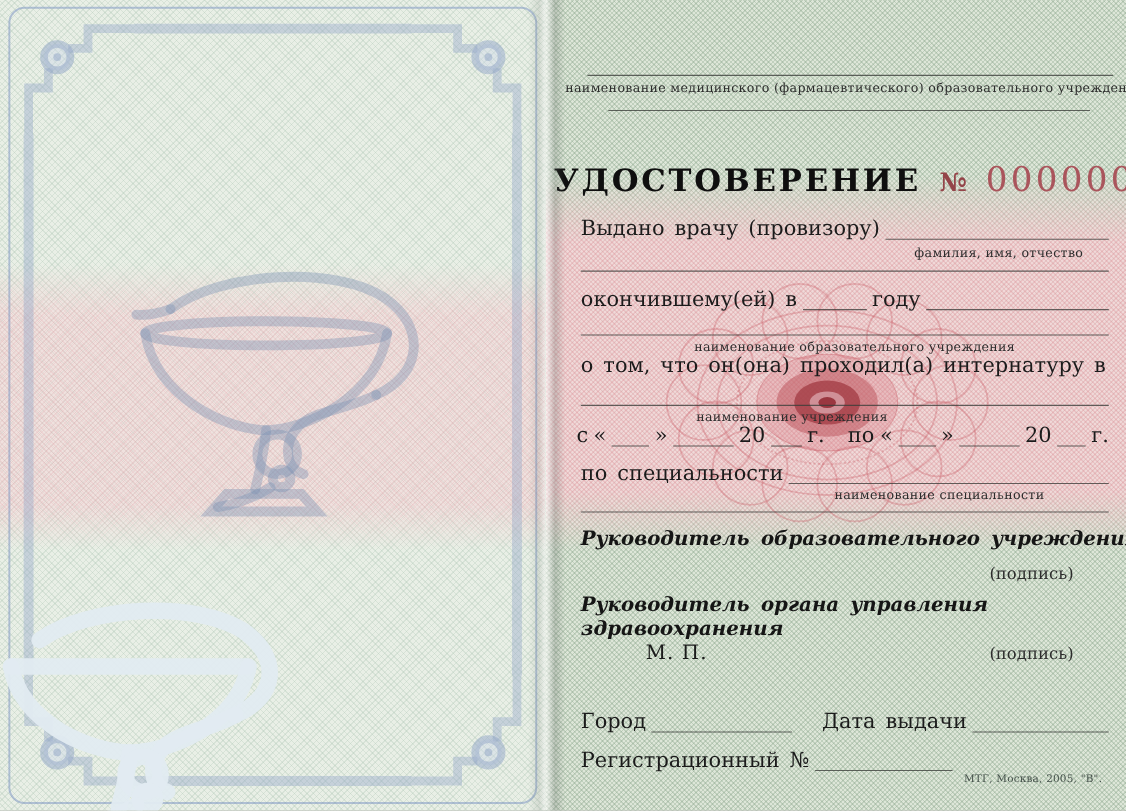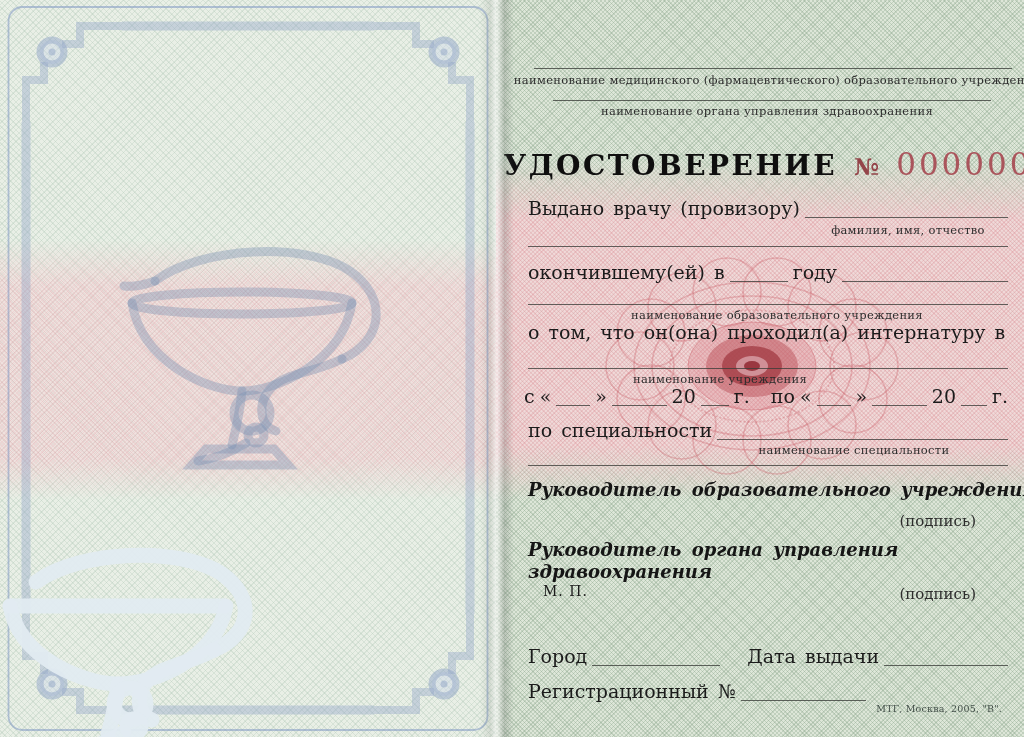--- a/index.html
+++ b/index.html
@@ -44,21 +44,21 @@
   
   .txt { font-size:19px; line-height:1.25; color:#1b1b1b; word-spacing:3px; white-space:nowrap; }
   .row { position:absolute; display:flex; align-items:baseline; gap:5px; }
   .fill { border-bottom:1.6px solid rgba(58,60,56,.78); align-self:flex-end; margin-bottom:3px; height:2px; }
   .grow { flex:1; }
   .w28{width:28px}.w26{width:26px}.w34{width:34px}.w58{width:58px}.w128{width:128px}.w125{width:125px}
   .rule { position:absolute; border-top:1.6px solid rgba(58,60,56,.78); height:0; }
   .cap { position:absolute; transform:translateX(-50%); font-size:11.5px; color:#2c2c2c;
          letter-spacing:.3px; white-space:nowrap; }
   .small { position:absolute; font-size:15px; color:#2c2c2c; white-space:nowrap; }
-  .stamp { position:absolute; font-size:14px; color:#1b1b1b; letter-spacing:1px; white-space:nowrap; }
+  .stamp { position:absolute; font-size:18px; color:#1b1b1b; letter-spacing:1px; white-space:nowrap;margin-left:44px; }
   .sig { position:absolute; font-style:italic; font-weight:700; font-size:18px; color:#151515;
          word-spacing:4px; white-space:nowrap; }
   .title-row { position:absolute; top:146px; left:272px; transform:translateX(-50%);
                display:flex; align-items:baseline; gap:17px; }
   .title-main { font-weight:700; font-size:28px; letter-spacing:2.5px; color:#0f0f0f; white-space:nowrap; }
   .title-no   { font-weight:700; font-size:23px; color:#944449; }
   .title-num  { font-size:31px; color:#aa555c; letter-spacing:3px; }
   .printer { position:absolute; right:22px; top:703px; font-size:9.5px; color:#44504a; letter-spacing:.2px; }
   .mleft8 { margin-left:16px; }
 </style>
@@ -158,21 +158,20 @@
       <ellipse rx="64" ry="44" fill="rgba(214,120,128,.30)" stroke="rgba(201,90,100,.4)"></ellipse>
       <ellipse rx="46" ry="31" fill="rgba(188,84,92,.50)"></ellipse>
       <ellipse rx="30" ry="20" fill="rgba(160,56,64,.72)"></ellipse>
       <ellipse rx="16" ry="10" fill="rgba(212,152,158,.9)"></ellipse>
       <ellipse rx="8" ry="5" fill="rgba(148,46,54,.9)"></ellipse>
     </svg>
 
     <div class="rule" style="left:38px;right:12px;top:68px"></div>
     <div class="cap" style="left:281px;top:73px">наименование медицинского (фармацевтического) образовательного учреждения</div>
     <div class="rule" style="left:57px;right:33px;top:100px"></div>
-    <div class="cap" style="left:271px;top:104px">наименование органа управления здравоохранения</div>
 
     <div class="title-row">
       <span class="title-main">УДОСТОВЕРЕНИЕ</span>
       <span class="title-no">№</span>
       <span class="title-num">000000</span>
     </div>
 
     <div class="row" style="left:32px;right:16px;top:197px">
       <span class="txt">Выдано врачу (провизору)</span>
       <span class="fill grow"></span>

